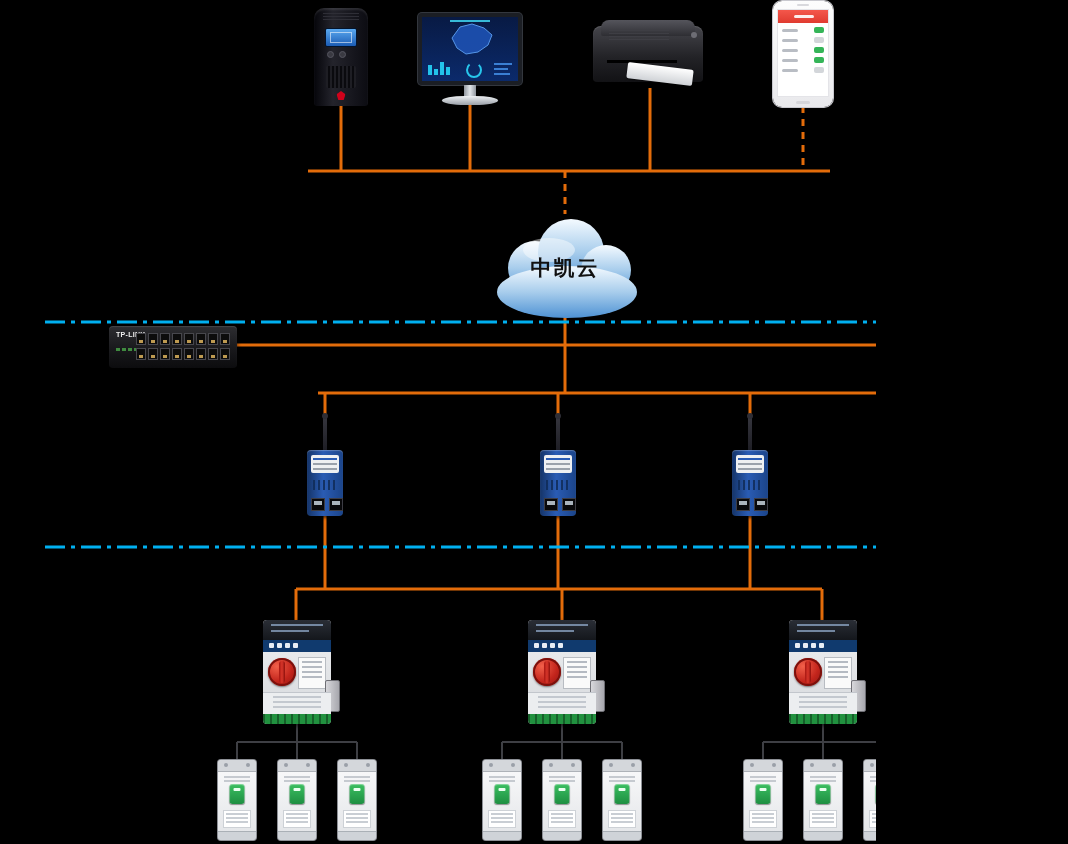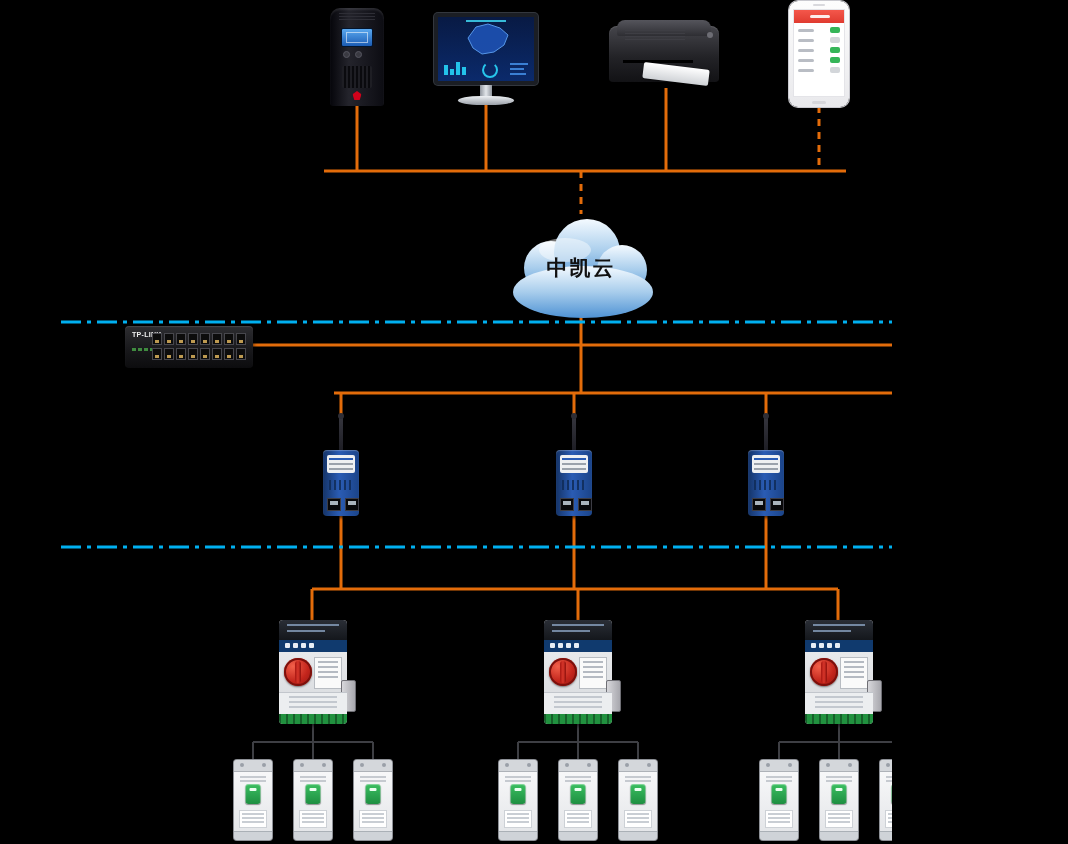--- a/index.html
+++ b/index.html
@@ -1,17 +1,17 @@
 <!DOCTYPE html>
 <html><head>
 <meta charset="utf-8">
 <style>
   html,body { margin:0; padding:0; background:#000; }
   .canvas { position:relative; width:876px; height:844px; background:#000; overflow:hidden;
-            font-family:"Liberation Sans", sans-serif;margin-left:16px; }
+            font-family:"Liberation Sans", sans-serif; }
   .lines { position:absolute; left:0; top:0; }
   .dev { position:absolute; }
   i { font-style:normal; }
 
   
   .ups { left:314px; top:8px; width:54px; height:98px;
          background:linear-gradient(90deg,#05050a 0%,#24242c 35%,#0c0c12 100%);
          border-radius:10px 10px 3px 3px; box-shadow:inset 0 2px 2px rgba(255,255,255,.10); }
   .ups-topvent { position:absolute; top:5px; left:9px; right:9px; height:7px;
          background:repeating-linear-gradient(180deg,#2e2e36 0 1px,transparent 1px 3px); }

